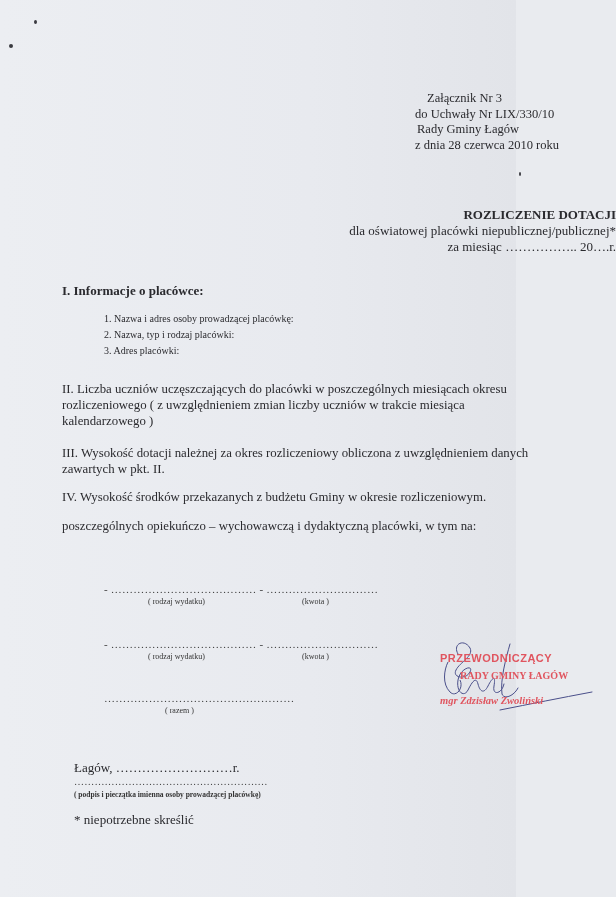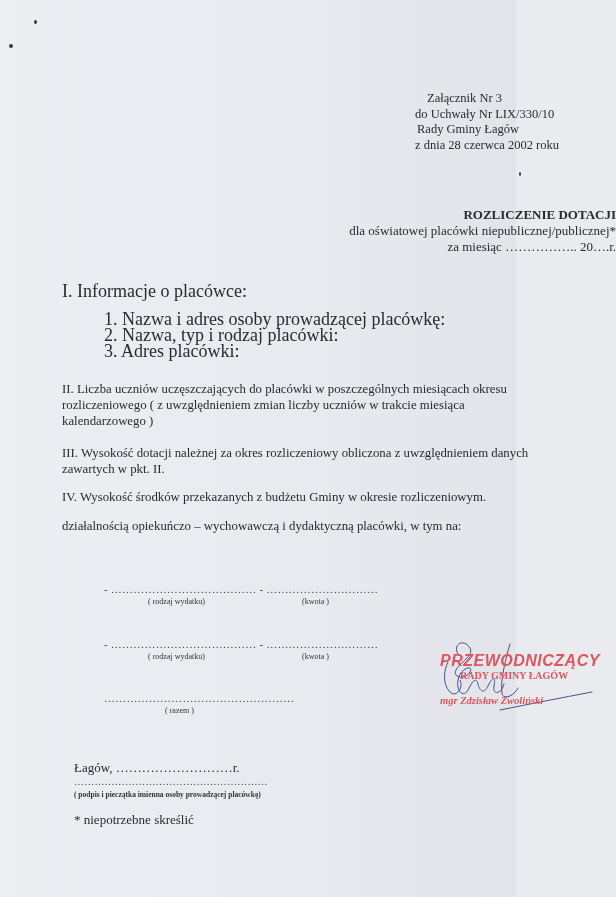--- a/index.html
+++ b/index.html
@@ -14,47 +14,47 @@
       position: absolute; left: 0; top: 0; width: 516px; height: 897px;
       background: linear-gradient(90deg, #eceef2 0%, #e8eaef 60%, #e2e4e9 100%);
     }
     .abs { position: absolute; white-space: nowrap; }
     .speck { position: absolute; border-radius: 50%; background: #3a3a40; }
     .annex { left: 415px; top: 91px; font-size: 12.5px; line-height: 15.5px; }
     .annex div:nth-child(3) { padding-left: 0; }
     .title-block { left: 0; width: 616px; top: 207px; text-align: right; font-size: 13px; line-height: 16px; }
     .title-block .t1 { font-weight: bold; font-size: 13px; }
     .title-block .t2, .title-block .t3 { padding-left: 4px; }
-    .txt { font-size: 18px; line-height: 16px; left: 62px; }
-    .list { left: 104px; top: 311px; font-size: 18px; line-height: 16px; }
+    .txt { font-size: 13px; line-height: 16px; left: 62px; font-weight: bold; }
+    .list { left: 104px; top: 311px; font-size: 10px; line-height: 16px; }
     .para { left: 62px; width: 520px; font-size: 12.8px; line-height: 16px; white-space: normal; }
     .small { font-family: "Liberation Serif", serif; font-size: 8px; color: #333; }
     .dots { font-size: 11px; letter-spacing: 0.2px; color: #3a3a3a; }
     .stamp {
       position: absolute; left: 430px; top: 640px; width: 170px; height: 95px;
     }
-    .stamp .s1 { position: absolute; left: 10px; top: 12px; color: #e0555f; font-family: "Liberation Sans", sans-serif; font-weight: bold; font-size: 16px; letter-spacing: 0.5px; font-style: italic; }
+    .stamp .s1 { position: absolute; left: 10px; top: 12px; color: #e0555f; font-family: "Liberation Sans", sans-serif; font-weight: bold; font-size: 11px; letter-spacing: 0.5px; }
     .stamp .s2 { position: absolute; left: 30px; top: 30px; color: #e0555f; font-family: "Liberation Serif", serif; font-weight: bold; font-size: 10px; }
     .stamp .s3 { position: absolute; left: 10px; top: 55px; color: #e0555f; font-family: "Liberation Serif", serif; font-style: italic; font-weight: bold; font-size: 10.5px; }
     .stamp svg { position: absolute; left: 0; top: 0; }
   </style>
 </head>
 <body>
 
 <div class="page">
 
   <span class="speck" style="left:34px;top:20px;width:3px;height:4px;"></span>
   <span class="speck" style="left:9px;top:44px;width:4px;height:4px;"></span>
   <span class="speck" style="left:519px;top:172px;width:2px;height:4px;"></span>
 
   <div class="abs annex">
     <div style="padding-left:12px;">Załącznik Nr 3</div>
     <div>do Uchwały Nr LIX/330/10</div>
     <div style="padding-left:2px;">Rady Gminy Łagów</div>
-    <div>z dnia 28  czerwca 2002 roku</div>
+    <div>z dnia 28  czerwca 2010 roku</div>
   </div>
 
   <div class="abs title-block">
     <div class="t1">ROZLICZENIE DOTACJI</div>
     <div class="t2">dla oświatowej placówki niepublicznej/publicznej*</div>
     <div class="t3">za miesiąc …………….. 20….r.</div>
   </div>
 
   <div class="abs txt" style="top:283px;">I. Informacje o placówce:</div>
 
@@ -73,21 +73,21 @@
   <div class="abs para" style="top:445px;">
     <div>III. Wysokość dotacji należnej za okres rozliczeniowy obliczona z uwzględnieniem danych</div>
     <div>zawartych w pkt. II.</div>
   </div>
 
   <div class="abs para" style="top:489px;">
     <div>IV. Wysokość środków przekazanych z budżetu Gminy w okresie rozliczeniowym.</div>
   </div>
 
   <div class="abs para" style="top:518px;">
-    <div>działalnością opiekuńczo – wychowawczą i dydaktyczną placówki, w tym na:</div>
+    <div>poszczególnych opiekuńczo – wychowawczą i dydaktyczną placówki, w tym na:</div>
   </div>
 
   <div class="abs dots" style="left:104px;top:583px;">
     <span>-</span>
     <span>…………………………………</span>
     <span>-</span>
     <span>…………………………</span>
   </div>
   <div class="abs small" style="left:148px;top:597px;">( rodzaj wydatku)</div>
   <div class="abs small" style="left:302px;top:597px;">(kwota )</div>

